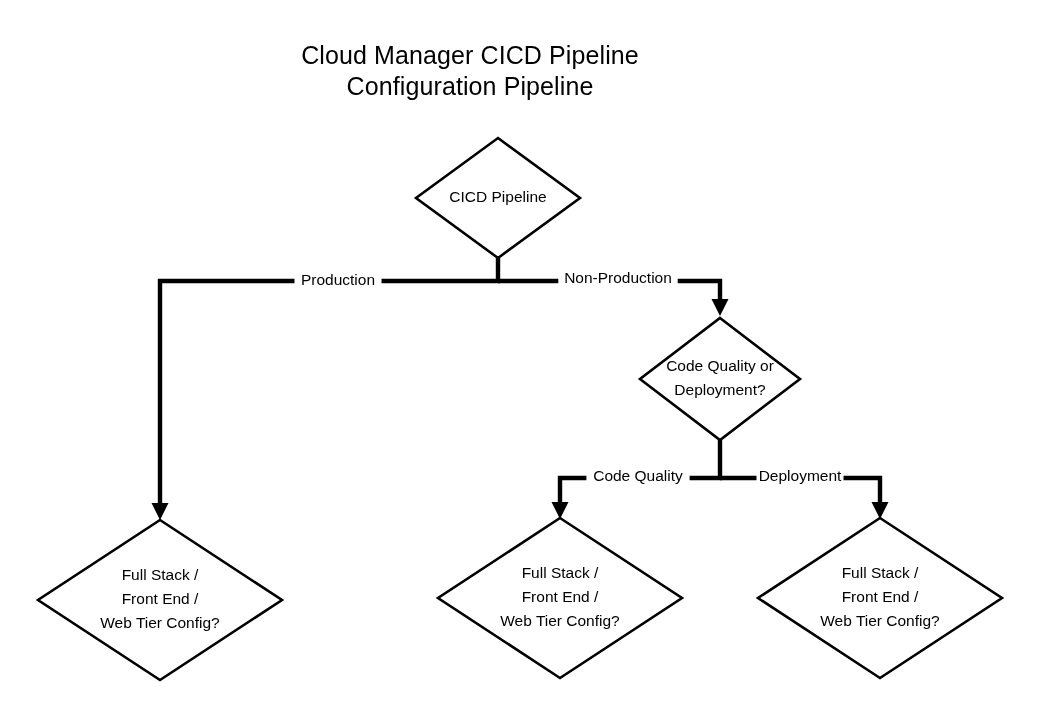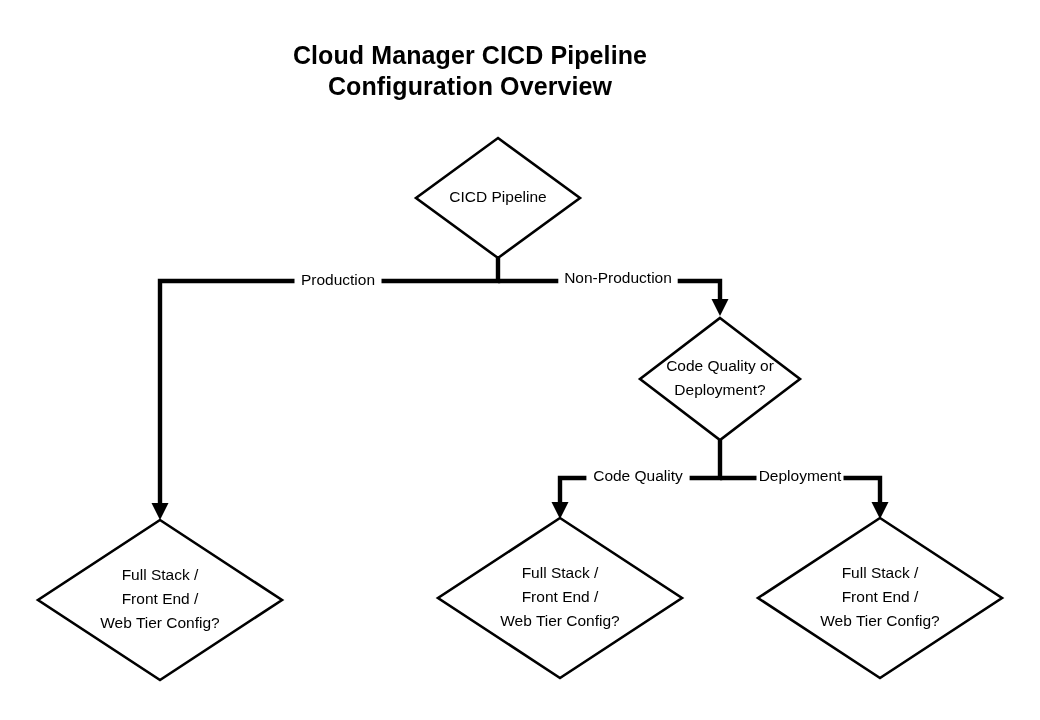--- a/index.html
+++ b/index.html
@@ -20,21 +20,21 @@
     width: 1040px;
     height: 720px;
     background: #ffffff;
   }
   .title-block {
     position: absolute;
     top: 40px;
     left: 0;
     width: 940px;
     text-align: center;
-    font-weight: bold;
+    font-weight: normal;
     font-size: 25px;
     line-height: 31px;
     letter-spacing: 0.1px;
     color: #000000;
   }
   .title-line {
     display: block;
     white-space: pre;
   }
   svg#flow {
@@ -81,21 +81,21 @@
     dominant-baseline: middle;
   }
 </style>
 </head>
 <body>
 
 <div id="canvas">
 
   <div class="title-block">
     <span class="title-line">Cloud Manager CICD Pipeline</span>
-    <span class="title-line">Configuration Overview</span>
+    <span class="title-line">Configuration Pipeline</span>
   </div>
 
   <svg id="flow" viewBox="0 0 1040 720" xmlns="http://www.w3.org/2000/svg">
     <g id="edges-layer">
         <g>
           <path d="M 498 258 L 498 281 L 160 281 L 160 512" class="connector"></path>
           <polygon points="151.5,503 168.5,503 160,520" class="arrowhead"></polygon>
         </g>
         <g>
           <path d="M 498 281 L 720 281 L 720 306" class="connector"></path>

